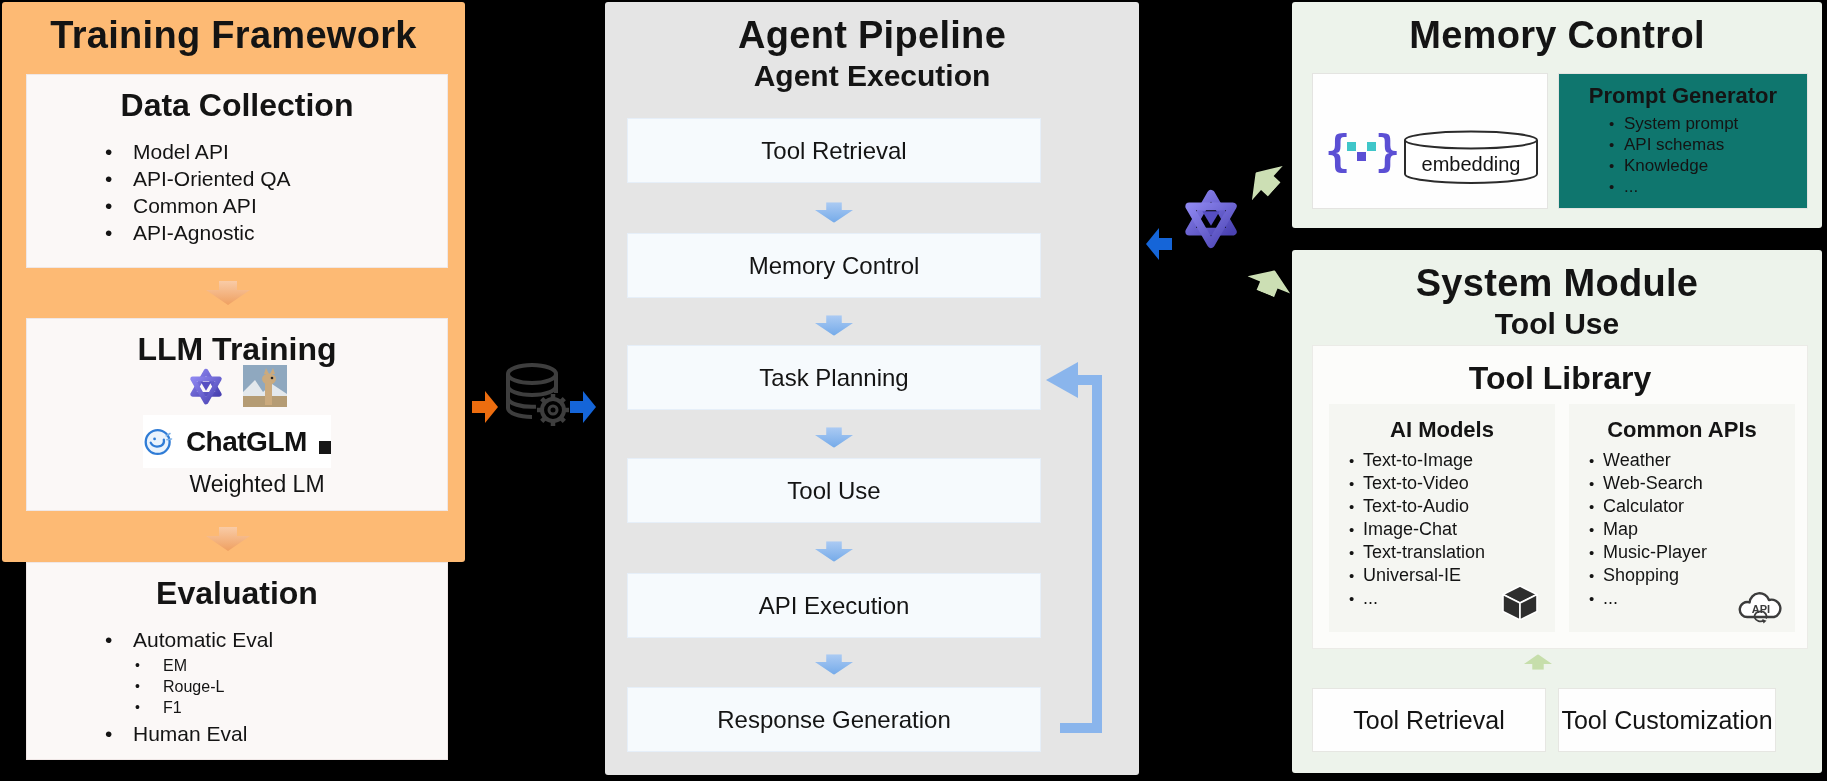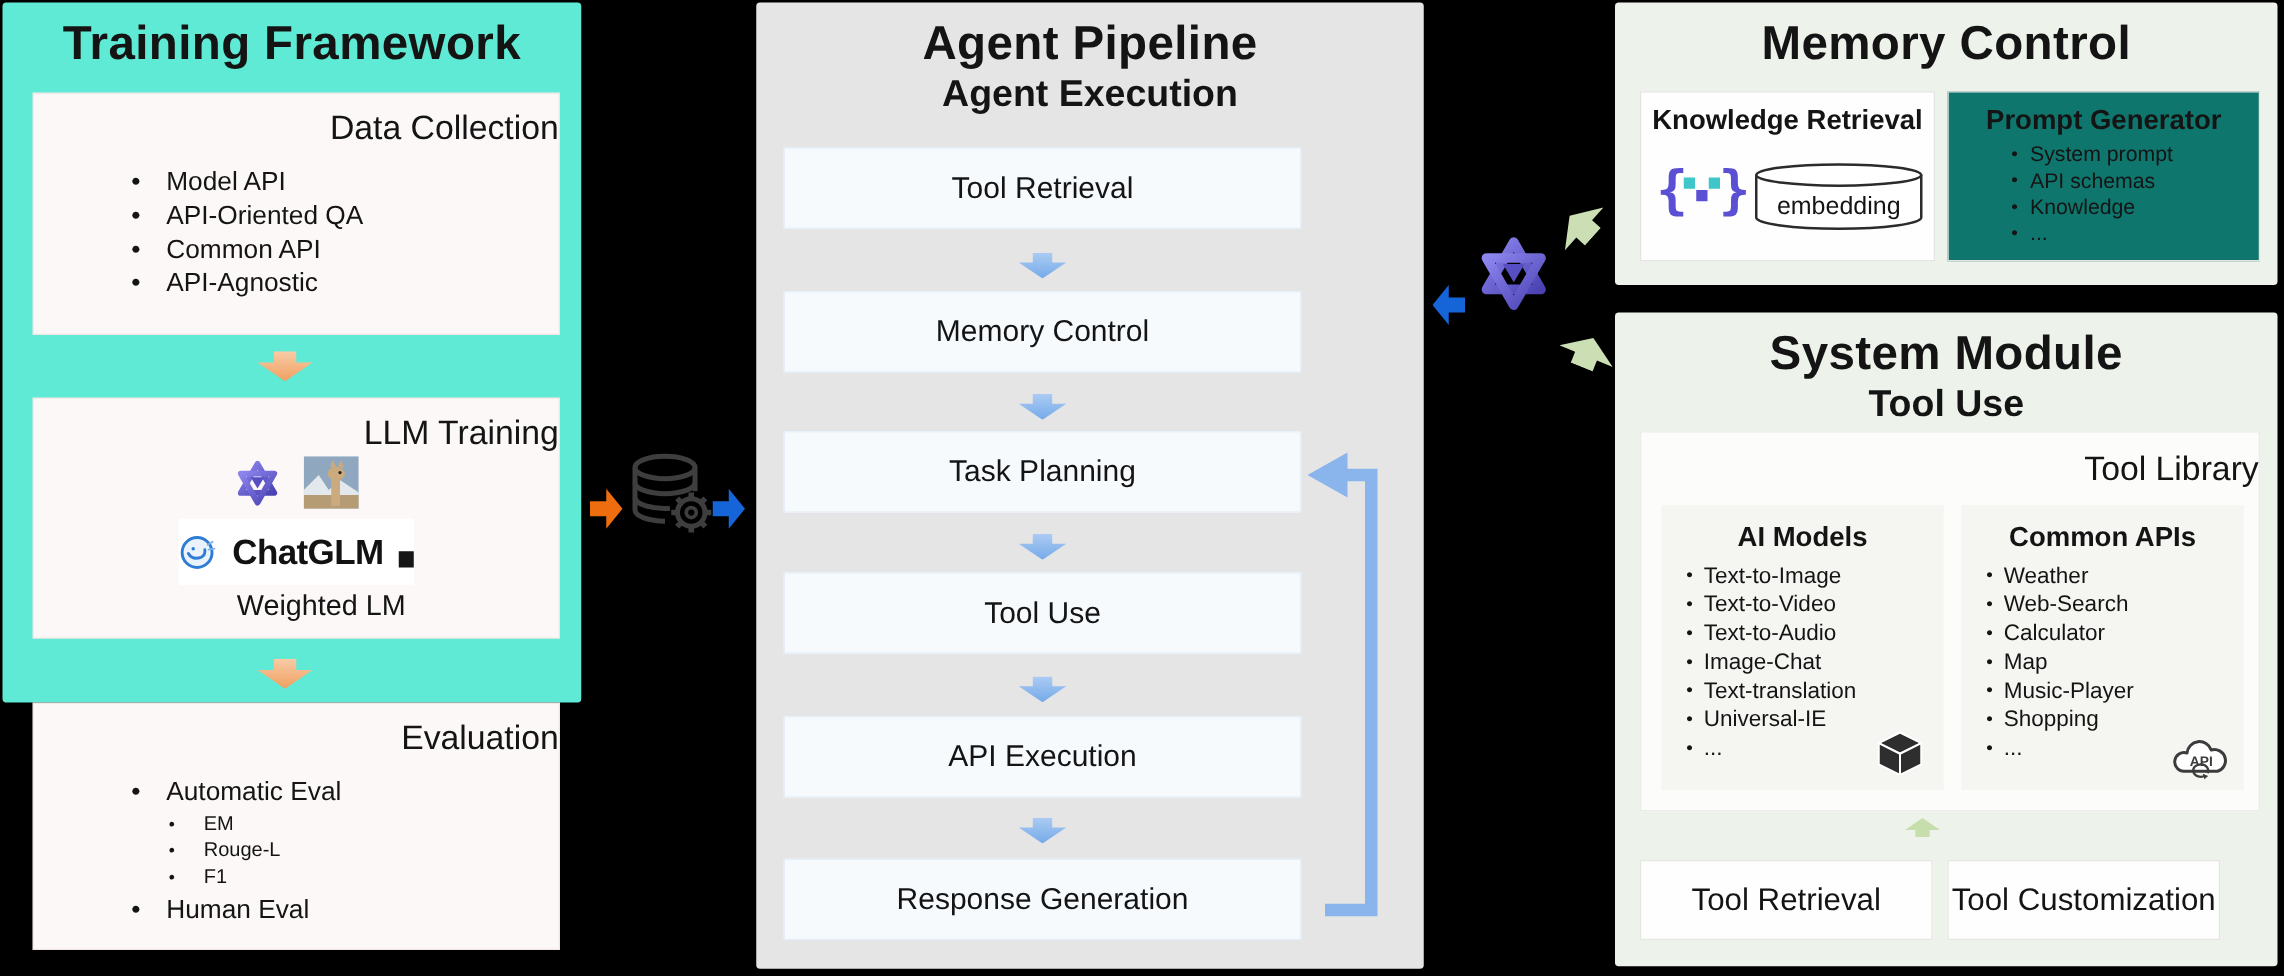--- a/index.html
+++ b/index.html
@@ -1,29 +1,29 @@
 <!DOCTYPE html>
 <html><head>
 <meta charset="utf-8">
 <style>
   html,body{margin:0;padding:0;background:#000;}
   body{width:1827px;height:781px;position:relative;overflow:hidden;
        font-family:"Liberation Sans","DejaVu Sans",sans-serif;color:#141414;}
   .abs{position:absolute;}
   .panel{position:absolute;border-radius:3px;}
-  #panel-training{left:2px;top:2px;width:463px;height:560px;background:#5eead4;}
+  #panel-training{left:2px;top:2px;width:463px;height:560px;background:#fdba74;}
   #panel-pipeline{left:605px;top:2px;width:534px;height:773px;background:#e5e5e5;}
   #panel-memory{left:1292px;top:2px;width:530px;height:226px;background:#edf3eb;}
   #panel-system{left:1292px;top:250px;width:530px;height:523px;background:#edf3eb;}
 
   .panel-title{font-weight:bold;font-size:38px;text-align:center;margin-top:12px;letter-spacing:.3px;}
   .panel-subtitle{font-weight:bold;font-size:30px;text-align:center;margin-top:2px;}
 
   .card{position:absolute;background:#fbf8f7;border:1px solid rgba(170,130,125,.14);}
-  .card-heading{font-size:27px;font-weight:normal;text-align:right;margin-top:12px;}
+  .card-heading{font-size:32px;font-weight:bold;text-align:center;margin-top:12px;}
 
   
   #card-datacollection{left:24px;top:72px;width:420px;height:192px;}
   #card-llmtraining{left:24px;top:316px;width:420px;height:191px;}
   #card-evaluation{left:24px;top:560px;width:420px;height:196px;}
 
   ul.bullets{list-style:none;margin:14px 0 0 70px;padding:0;}
   ul.bullets li{position:relative;padding-left:36px;font-size:21px;line-height:27px;}
   ul.bullets li::before{content:"\2022";position:absolute;left:8px;}
   ul.subbullets{list-style:none;margin:2px 0 2px 30px;padding:0;}
@@ -231,21 +231,20 @@
   <use href="#sym-arrow-up" fill="#ccdfb4"></use>
 </svg>
 <svg class="abs" style="left:1247px;top:268px;transform:rotate(22deg)" width="46" height="28" viewBox="0 0 44 24">
   <use href="#sym-arrow-up" fill="#ccdfb4"></use>
 </svg>
 
 <div id="panel-memory" class="panel">
   <div class="panel-title">Memory Control</div>
 
   <div id="card-knowledge" class="card">
-    <div class="sub-heading">Knowledge Retrieval</div>
     <svg class="abs" style="left:12px;top:54px" width="72" height="48" viewBox="0 0 72 48">
       <text x="0" y="38" font-family="DejaVu Sans Mono, monospace" font-size="42" font-weight="bold" fill="#5b4fd4">{</text>
       <rect x="22" y="14" width="9" height="9" fill="#3fc6c9"></rect>
       <rect x="32" y="24" width="9" height="9" fill="#5b4fd4"></rect>
       <rect x="42" y="14" width="9" height="9" fill="#3fc6c9"></rect>
       <text x="50" y="38" font-family="DejaVu Sans Mono, monospace" font-size="42" font-weight="bold" fill="#5b4fd4">}</text>
     </svg>
     <svg class="abs" style="left:88px;top:56px" width="140" height="56" viewBox="0 0 140 56">
       <path d="M4,10 v34 a66,9 0 0 0 132,0 v-34" fill="#fff" stroke="#2b2b2b" stroke-width="2"></path>
       <ellipse cx="70" cy="10" rx="66" ry="8.5" fill="#fff" stroke="#2b2b2b" stroke-width="2"></ellipse>

